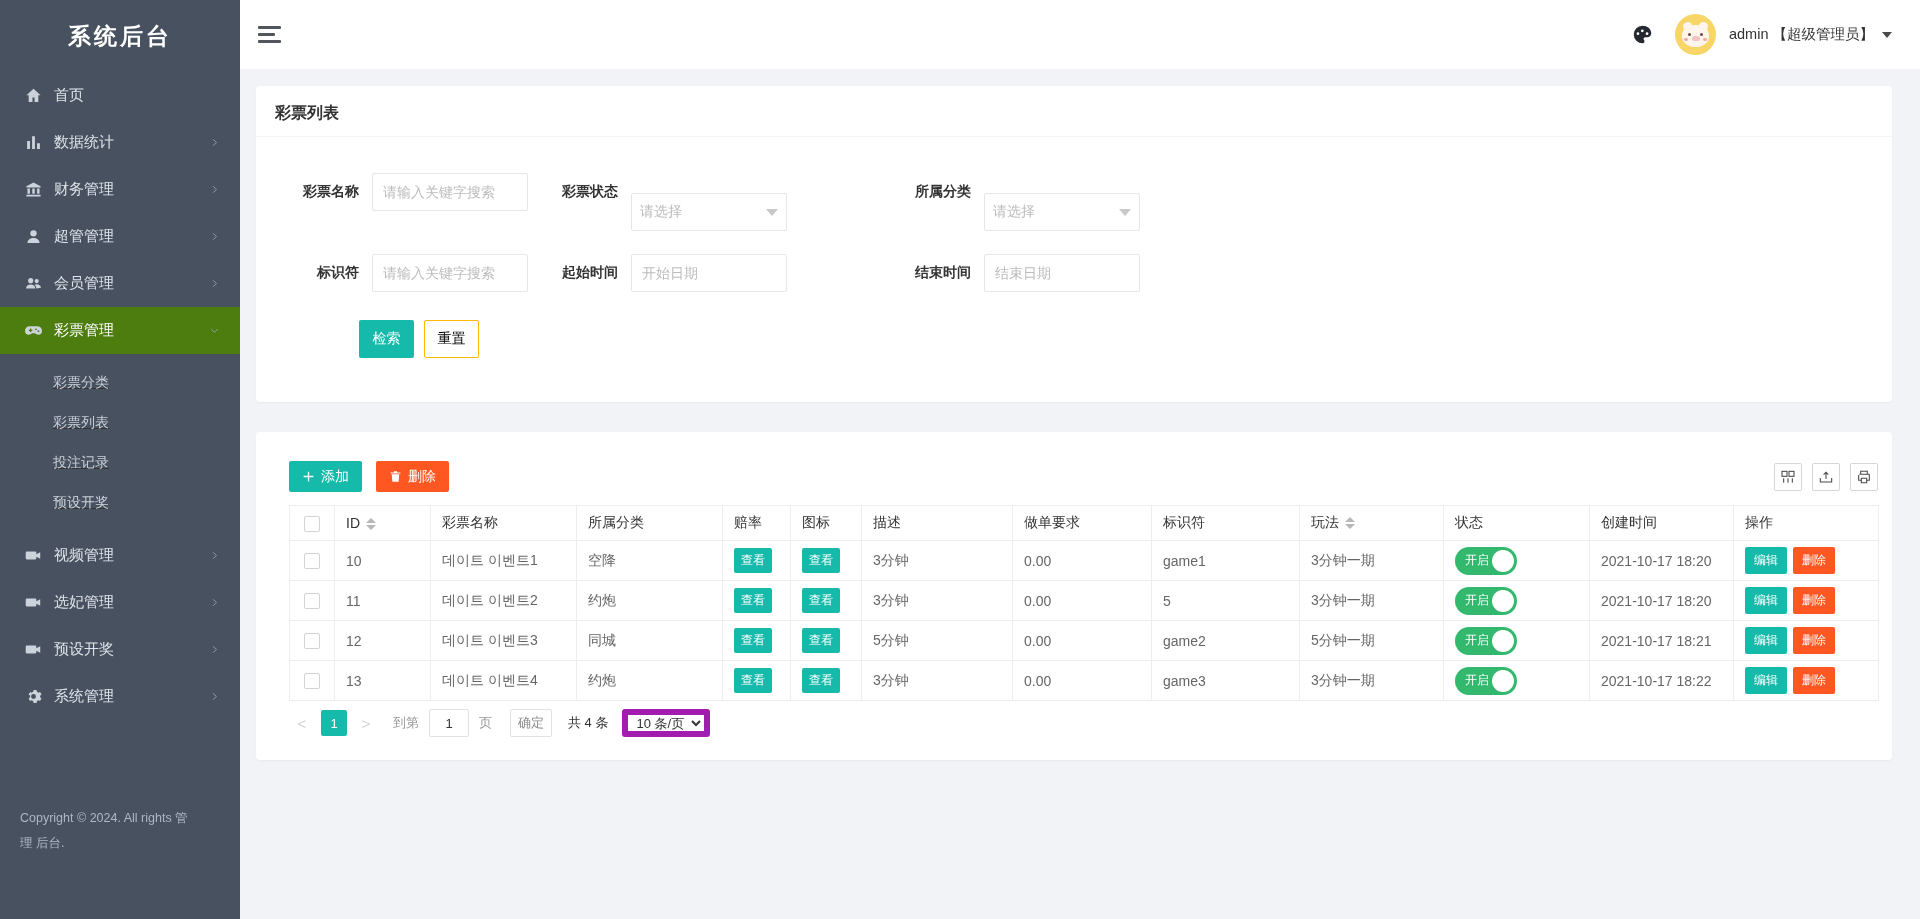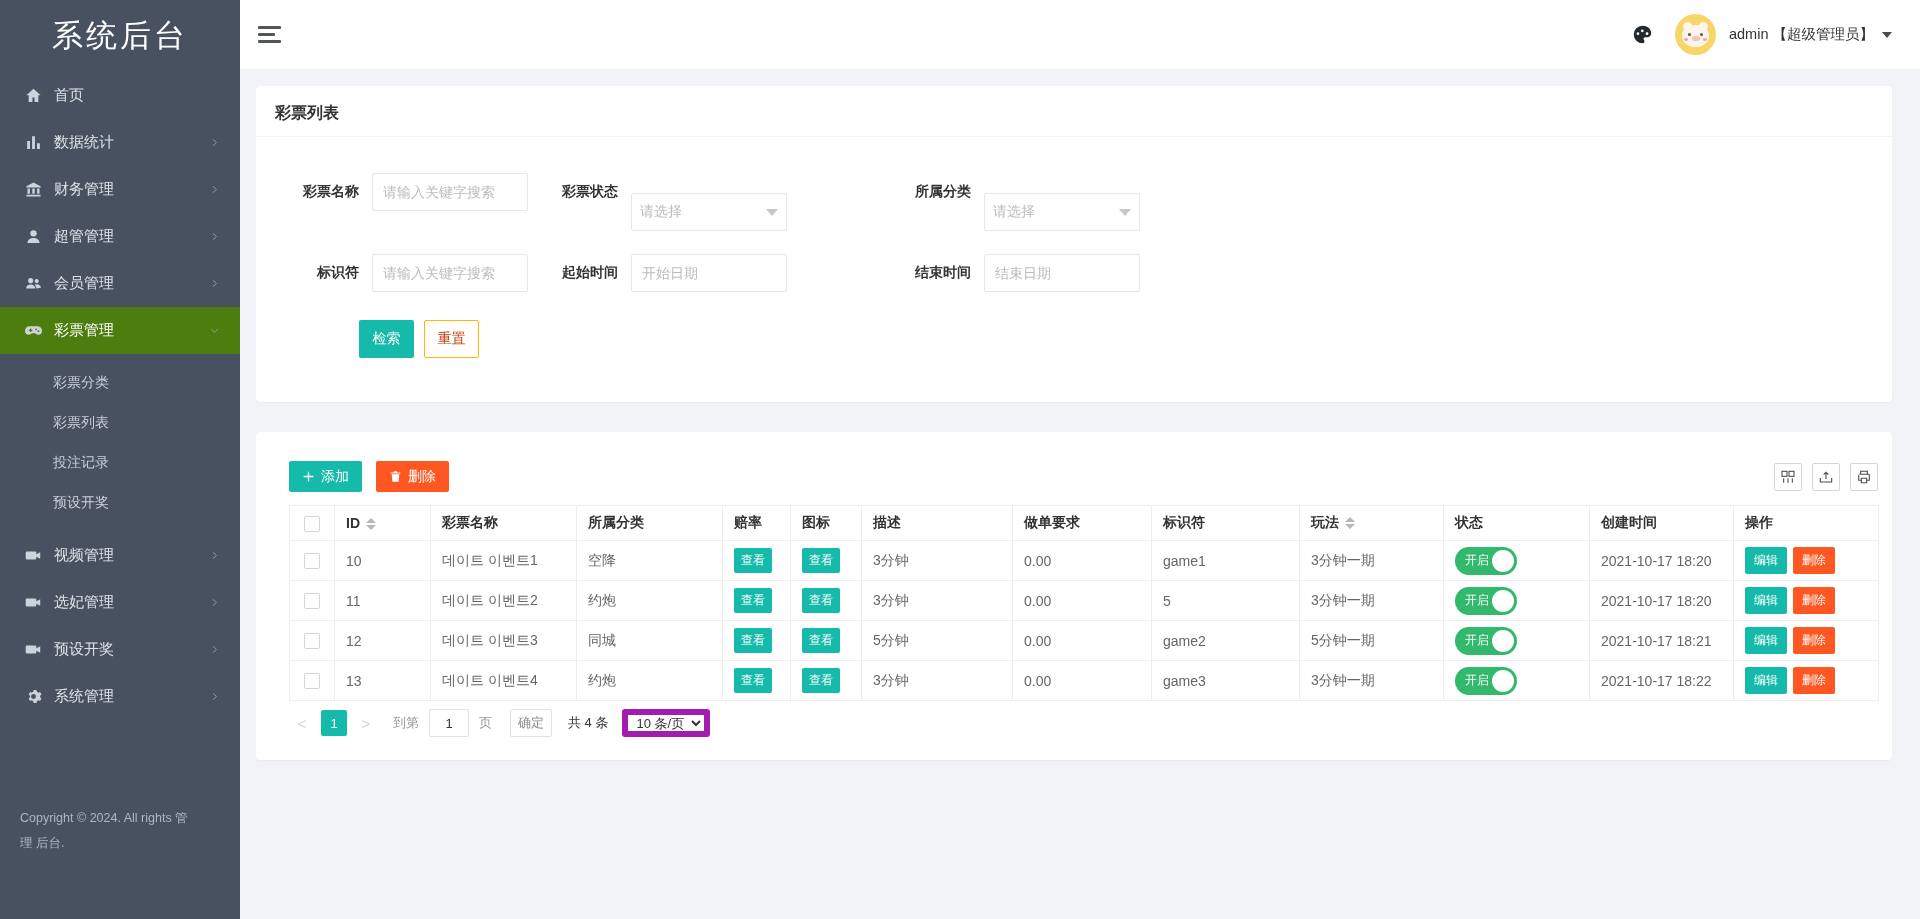--- a/index.html
+++ b/index.html
@@ -1,28 +1,28 @@
 <!DOCTYPE html>
 <html><head>
 <meta charset="utf-8">
 <style>
   * { box-sizing: border-box; margin: 0; padding: 0; }
   html,body { width:1920px; height:919px; overflow:hidden; }
   body { display:flex; font-family:"Liberation Sans","DejaVu Sans",sans-serif; background:#f1f3f7; color:#333; }
 
   
   .sidebar { width:240px; flex-shrink:0; background:#475160; position:relative; }
-  .logo { height:64px; line-height:72px; text-align:center; color:#fff; font-size:31px; font-weight:normal; letter-spacing:3px; }
+  .logo { height:64px; line-height:72px; text-align:center; color:#fff; font-size:23px; font-weight:bold; letter-spacing:3px; }
   .menu { margin-top:8px; }
   .mi { height:47px; display:flex; align-items:center; padding:0 20px 0 25px; font-size:15px; color:#dfe3e8; cursor:pointer; }
   .mi svg.ic { width:17px; height:17px; fill:#ccd3db; margin-right:12px; flex-shrink:0; }
   .mi .lbl { flex:1; }
   .mi svg.chev { width:11px; height:11px; stroke:#9aa3af; stroke-width:2; fill:none; }
   .mi.active { background:#4d7c0f; color:#fff; }
-  .sub { padding:8px 0 10px; }
+  .sub { padding:8px 0 10px;text-decoration:underline; }
   .si { height:40px; line-height:40px; padding-left:53px; font-size:14px; color:#cbd0d8; cursor:pointer; }
   .copyright { position:absolute; left:20px; top:806px; width:172px; font-size:12.5px; line-height:25px; color:#aeb6c2; }
 
   
   .main { flex:1; display:flex; flex-direction:column; min-width:0; }
   .topbar { height:69px; background:#fff; display:flex; align-items:center; justify-content:space-between; padding:0 28px 0 18px; flex-shrink:0; }
   .burger { width:23px; cursor:pointer; }
   .burger i { display:block; height:3px; background:#50565c; margin:4px 0; border-radius:1px; }
   .burger i:nth-child(2){ width:72%; }
   .uarea { display:flex; align-items:center; }
@@ -54,36 +54,36 @@
   .fg:nth-child(3){ margin-left:109px; }
   .flabel { width:75px; text-align:right; font-size:14px; font-weight:bold; color:#333; margin-right:13px; flex-shrink:0; }
   .fbox { width:156px; height:38px; border:1px solid #e6e6e6; border-radius:2px; background:#fff; }
   input.fbox { padding:0 10px; font-size:14px; color:#333; outline:none; font-family:inherit; }
   input.fbox::placeholder { color:#bcbcbc; }
   .fselect { display:flex; align-items:center; justify-content:space-between; padding:0 8px; cursor:pointer;margin-top:40px; }
   .fselect .ph { font-size:14px; color:#bcbcbc; }
   .scaret { width:0; height:0; border-left:6px solid transparent; border-right:6px solid transparent; border-top:7px solid #c8c8c8; }
   .btnrow { margin-top:28px; padding-left:103px; display:flex; }
   .btn-search { width:55px; height:38px; background:#16baaa; color:#fff; border:none; border-radius:2px; font-size:14px; cursor:pointer; font-family:inherit; }
-  .btn-reset { width:55px; height:38px; background:#fff; color:#c2410c; border:1px solid #ffb800; border-radius:2px; font-size:14px; margin-left:10px; cursor:pointer; font-family:Liberation Serif, serif; }
+  .btn-reset { width:55px; height:38px; background:#fff; color:#000000; border:1px solid #ffb800; border-radius:2px; font-size:14px; margin-left:10px; cursor:pointer; font-family:Liberation Serif, serif; }
 
   
   .panel2 { padding:29px 14px 22px 33px; }
   .tbar { display:flex; align-items:center; margin-bottom:13px; }
   .btn-add, .btn-del { height:31px; display:inline-flex; align-items:center; border:none; border-radius:2px; color:#fff; font-size:14px; padding:0 13px; cursor:pointer; margin-right:14px; font-family:Liberation Serif, serif; }
   .btn-add { background:#16baaa; }
   .btn-del { background:#ff5722; }
   .btn-add svg, .btn-del svg { width:13px; height:13px; fill:#fff; margin-right:6px; }
   .ticons { margin-left:auto; display:flex; }
   .tico { width:28px; height:28px; border:1px solid #d6d6d6; border-radius:2px; margin-left:10px; display:flex; align-items:center; justify-content:center; cursor:pointer; background:#fff; }
   .tico svg { width:16px; height:16px; stroke:#4a4a4a; stroke-width:1.6; fill:none; }
 
   table { width:100%; border-collapse:collapse; table-layout:fixed; font-size:14px; color:#666; }
   th, td { border:1px solid #eee; padding:0 11px; text-align:left; overflow:hidden; white-space:nowrap; }
-  th { height:35px; color:#333; font-weight:bold; }
+  th { height:35px; color:#333; font-weight:normal; }
   td { height:40px; }
   .cbcell { text-align:center; padding:0; }
   .cb { display:inline-block; width:16px; height:16px; border:1px solid #d5d5d5; border-radius:2px; background:#fff; vertical-align:middle; cursor:pointer; }
   .sort { display:inline-flex; flex-direction:column; margin-left:6px; vertical-align:middle; }
   .sort i { width:0; height:0; border-left:5px solid transparent; border-right:5px solid transparent; display:block; }
   .sort .up { border-bottom:5px solid #b8b8b8; margin-bottom:2px; }
   .sort .dn { border-top:5px solid #b8b8b8; }
   .mini { display:inline-block; background:#16baaa; color:#fff; font-size:12px; padding:4px 7px; border-radius:2px; border:none; cursor:pointer; font-family:inherit; }
   .mini.red { background:#ff5722; }
   .mini.edit { margin-right:6px; padding:5px 9px; }

